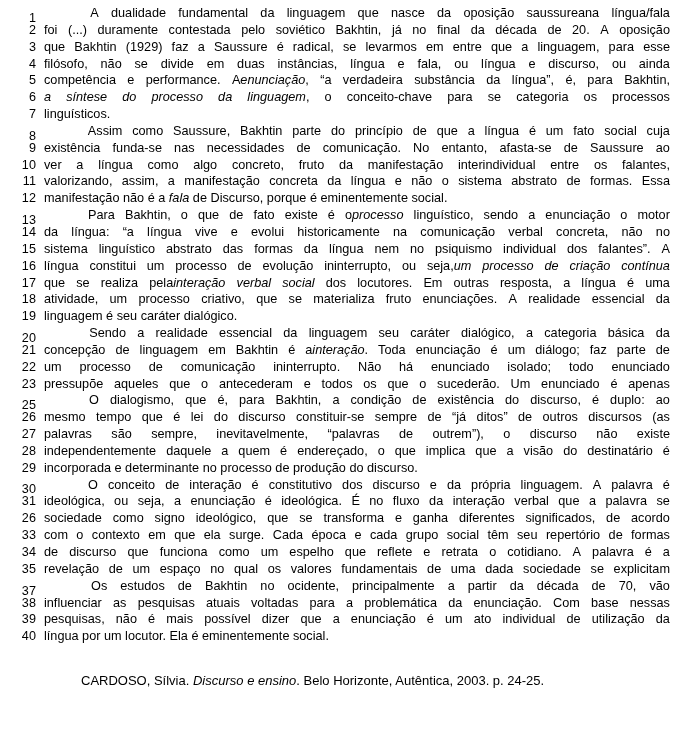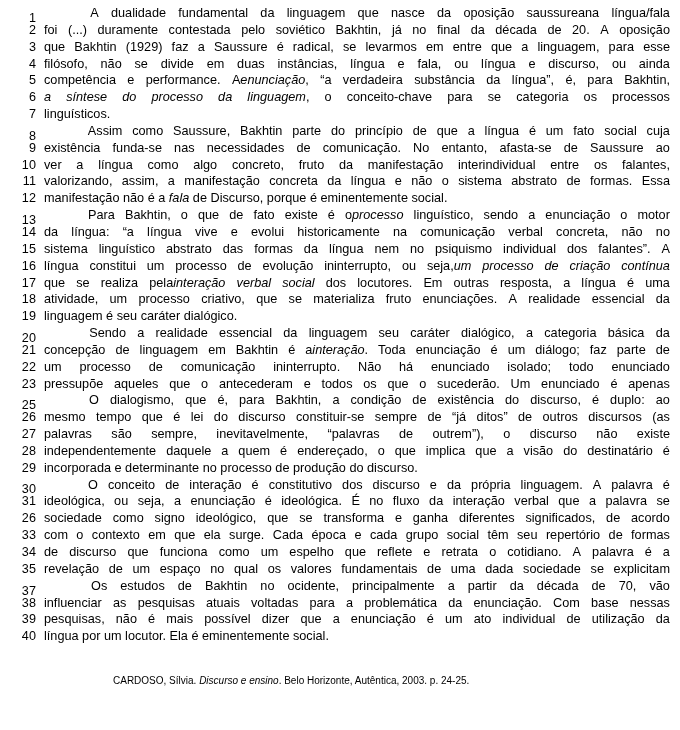--- a/index.html
+++ b/index.html
@@ -59,23 +59,23 @@
   }
   .indent {
     display: inline-block;
     width: 34px;
   }
   i, .it {
     font-style: italic;
   }
   .citation {
     margin-top: 28px;
-    padding-left: 113px;
+    padding-left: 81px;
     padding-right: 10px;
-    font-size: 10px;
+    font-size: 13px;
     line-height: 16.85px;
     white-space: pre;
   }
 </style>
 </head>
 <body>
 
 <div id="page">
   <div class="lines" id="lines-container">
       <div class="line-row">

